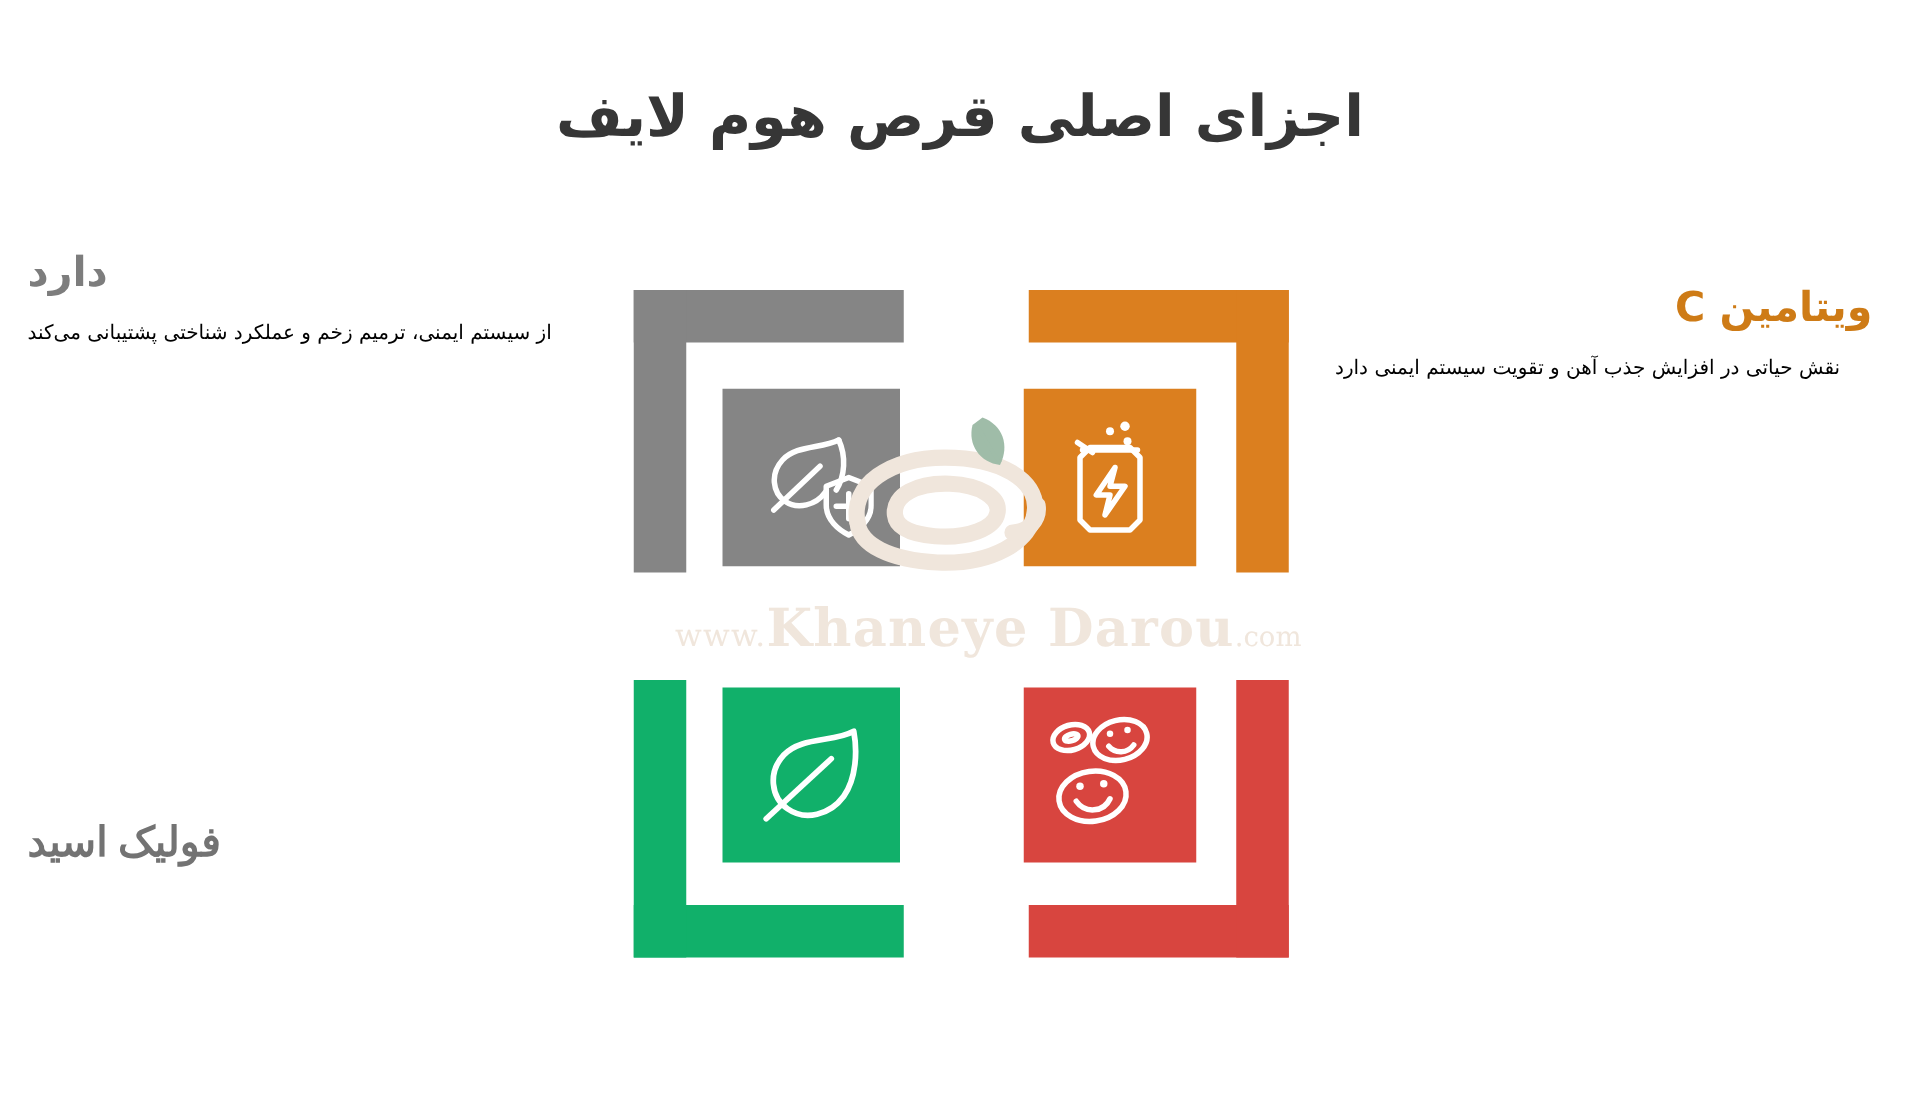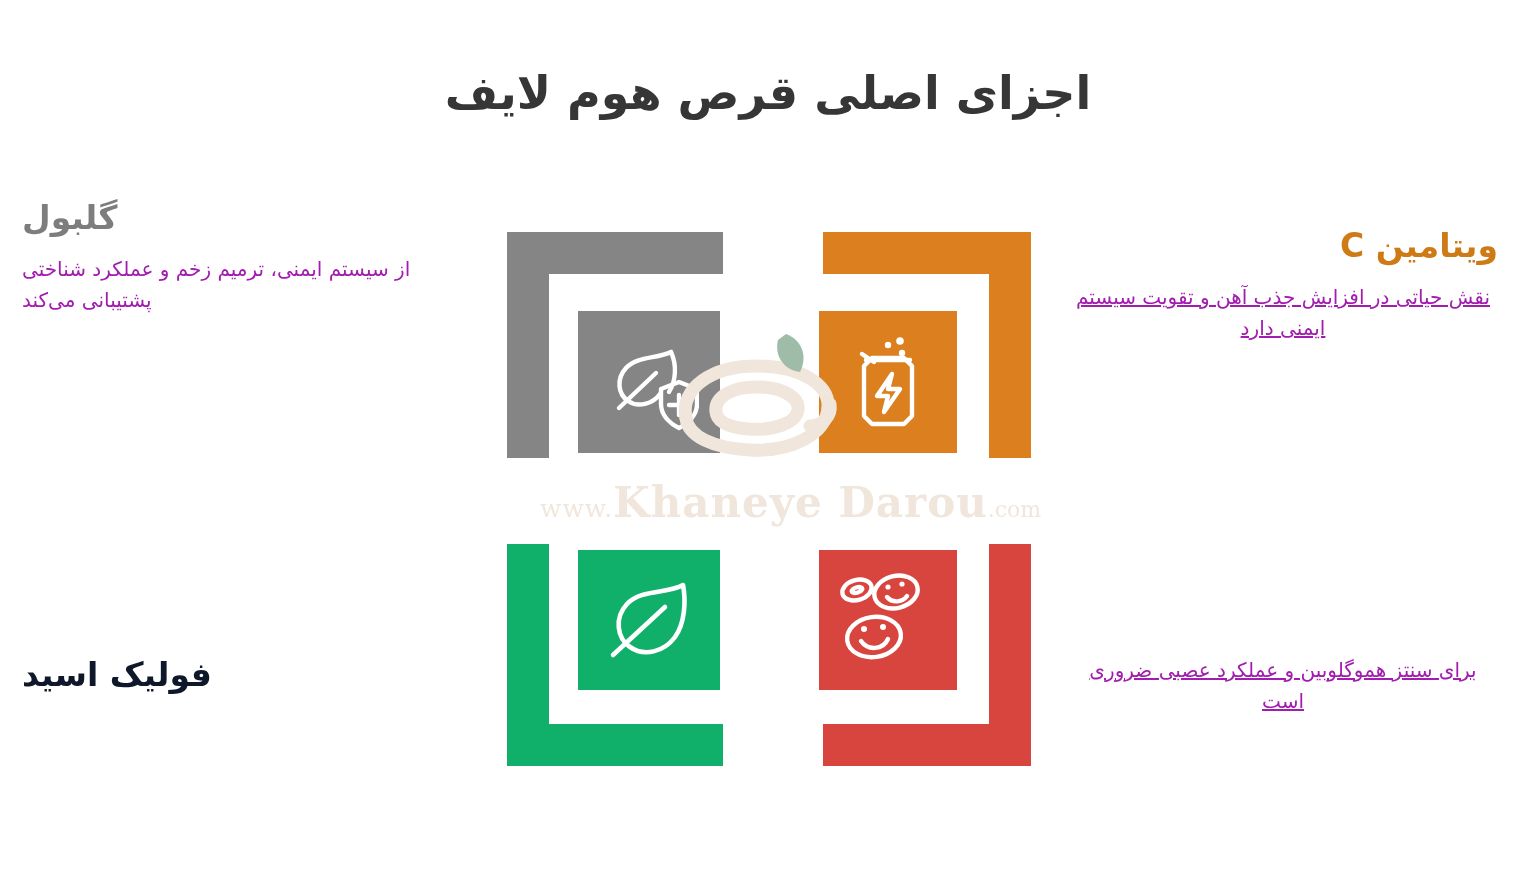--- a/index.html
+++ b/index.html
@@ -55,31 +55,31 @@
     font-size: 33px;
     font-weight: bold;
     line-height: 1.22;
     margin: 0 0 16px 0;
     white-space: nowrap;
   }
   .info-block.left .info-title  { text-align: left; }
   .info-block.right .info-title { text-align: right; }
 
   .info-desc {
-    font-size: 20px;
-    color: #a21caf;
+    font-size: 16px;
+    color: #000000;
     line-height: 1.55;
     margin: 0;
   }
   .info-block.left .info-desc  { text-align: left; }
-  .info-block.right .info-desc { text-align: center; text-decoration: underline; }
+  .info-block.right .info-desc { text-align: left; }
 
   .c-zinc   { color: #7d7d7d; }
   .c-vitc   { color: #CE7B16; margin-top: 28px; }
-  .c-folic  { color: #0f172a; }
+  .c-folic  { color: #737373; font-family: Liberation Serif, serif; }
   .c-b12    { color: #CD3C3C; }
 
   
   .graphic {
     position: absolute;
     left: 507px;
     top: 232px;
     width: 524px;
     height: 534px;
   }
@@ -154,35 +154,34 @@
   .wm-com { font-size: 22px; }
 </style>
 </head>
 <body style="background: rgb(255, 255, 255);">
 
 <div class="canvas">
 
   <h1 class="page-title">اجزای اصلی قرص هوم لایف</h1>
 
   <div class="info-block left block-tl">
-    <div class="info-title c-zinc">گلبول</div>
+    <div class="info-title c-zinc">دارد</div>
     <div class="info-desc">از سیستم ایمنی، ترمیم زخم و عملکرد شناختی پشتیبانی می‌کند</div>
   </div>
 
   <div class="info-block right block-tr">
     <div class="info-title c-vitc">ویتامین C</div>
     <div class="info-desc">نقش حیاتی در افزایش جذب آهن و تقویت سیستم ایمنی دارد</div>
   </div>
 
   <div class="info-block left block-bl">
     <div class="info-title c-folic">فولیک اسید</div>
   </div>
 
   <div class="info-block right block-br">
-    <div class="info-desc">برای سنتز هموگلوبین و عملکرد عصبی ضروری است</div>
   </div>
 
   <div class="graphic">
 
     <div class="quad quad-tl q-gray">
       <div class="bar bar-h" style="background-color: rgb(133, 133, 133);"></div>
       <div class="bar bar-v" style="background-color: rgb(133, 133, 133);"></div>
       <div class="inner" style="background-color: rgb(133, 133, 133);">
         <span>
           <svg width="100" height="100" viewBox="0 0 100 100" fill="none" stroke="#ffffff" stroke-width="4.4" stroke-linecap="round" stroke-linejoin="round">

